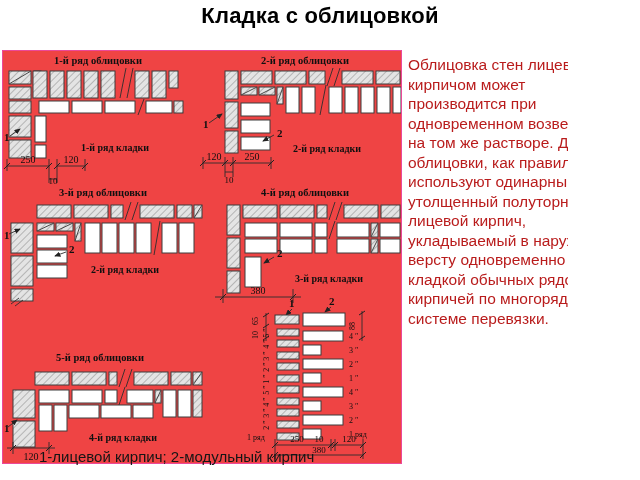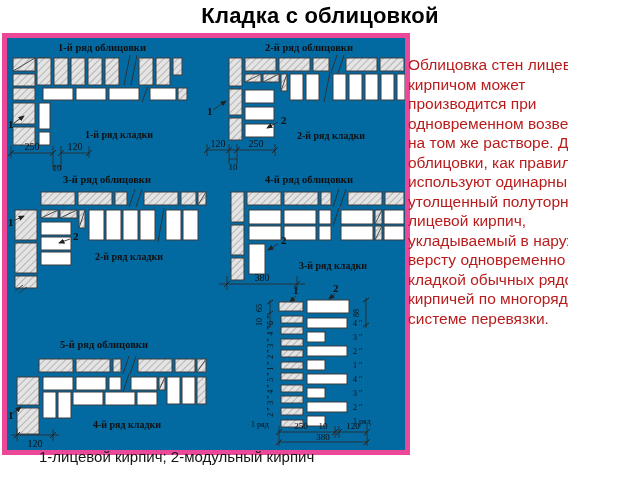--- a/index.html
+++ b/index.html
@@ -1,21 +1,21 @@
 <!DOCTYPE html>
 <html><head>
 <meta charset="utf-8">
 <style>
   html,body{margin:0;padding:0;background:#fff;}
   .page{position:relative;width:568px;height:480px;background:#fff;overflow:hidden;
         font-family:"Liberation Sans",sans-serif;color:#111;}
   .slide-title{position:absolute;top:3px;left:0;width:640px;text-align:center;
         font-weight:bold;font-size:22px;letter-spacing:.2px;color:#000;}
-  .panel{position:absolute;left:2px;top:33px;width:398px;height:412px;
-        border:5px solid #ec4899;background:#0369a1;}
+  .panel{position:absolute;left:2px;top:50px;width:398px;height:412px;
+        border:1px solid #ec4899;background:#ef4444;}
   .body-text{position:absolute;left:408px;top:55px;width:230px;
         font-size:15.5px;line-height:19.5px;white-space:pre-line;color:#b91c1c;}
   .caption{position:absolute;left:39px;top:448px;font-size:15px;color:#151515;}
   .page-number{position:absolute;left:598px;top:418px;font-size:13px;color:#444;margin-left:12px;}
   
   .bh{fill:url(#hatch);stroke:#3c3c3c;stroke-width:1;}
   .bw{fill:#ffffff;stroke:#3c3c3c;stroke-width:1;}
   .sl{stroke:#4a4a4a;stroke-width:1;}
   .dln{stroke:#2e2e2e;stroke-width:.9;fill:none;}
   .dsl{stroke:#222;stroke-width:1;}

